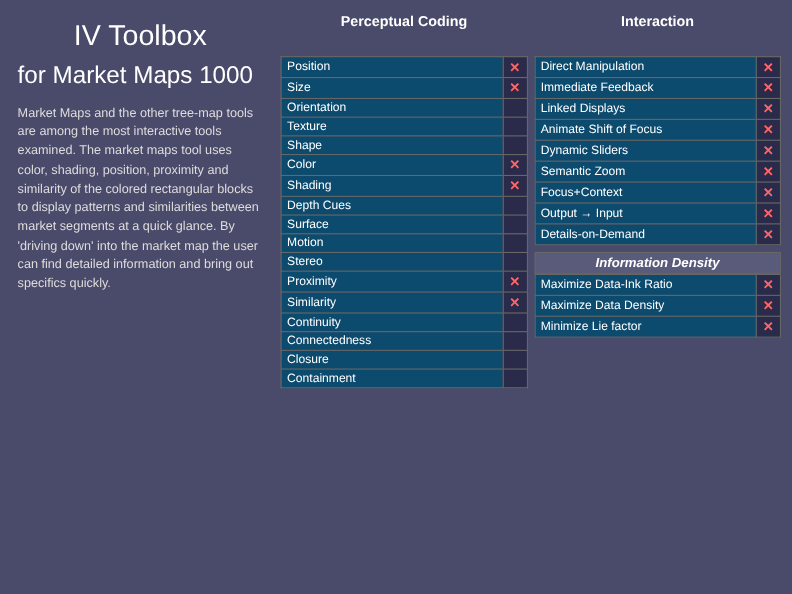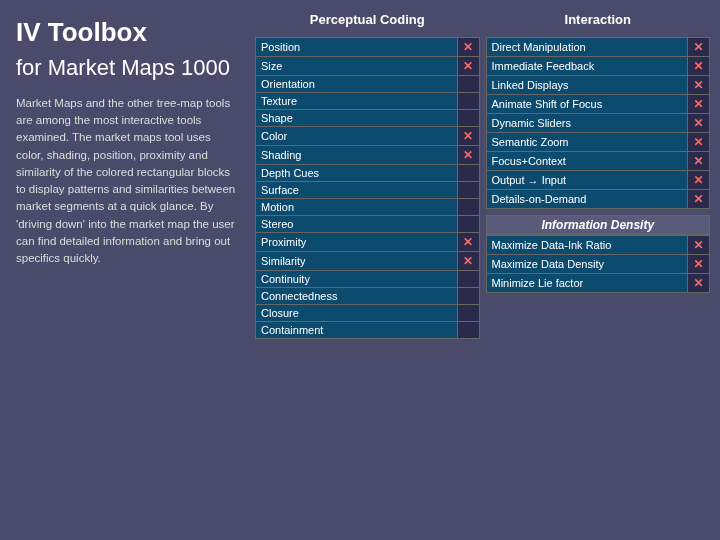--- a/index.html
+++ b/index.html
@@ -22,24 +22,25 @@
     
     .left-panel {
       width: 255px;
       padding: 18px 16px;
       background: #4a4a6a;
       flex-shrink: 0;
     }
 
     .title-large {
       font-size: 26px;
-      font-weight: bold;
+      font-weight: normal;
       color: #fff;
       line-height: 1.1;
       margin-bottom: 8px;
+      text-align: center;
     }
 
     .subtitle-large {
       font-size: 22px;
       font-weight: normal;
       color: #fff;
       line-height: 1.2;
       margin-bottom: 14px;
     }
 
@@ -61,21 +62,21 @@
       flex: 1;
       display: flex;
       flex-direction: column;
     }
 
     .section-title {
       font-size: 13px;
       font-weight: bold;
       color: #fff;
       text-align: center;
-      margin-bottom: 8px;
+      margin-bottom: 22px;
       padding: 2px 0;
     }
 
     .table {
       width: 100%;
       border-collapse: collapse;
     }
 
     .table tr td {
       border: 1px solid #666;

